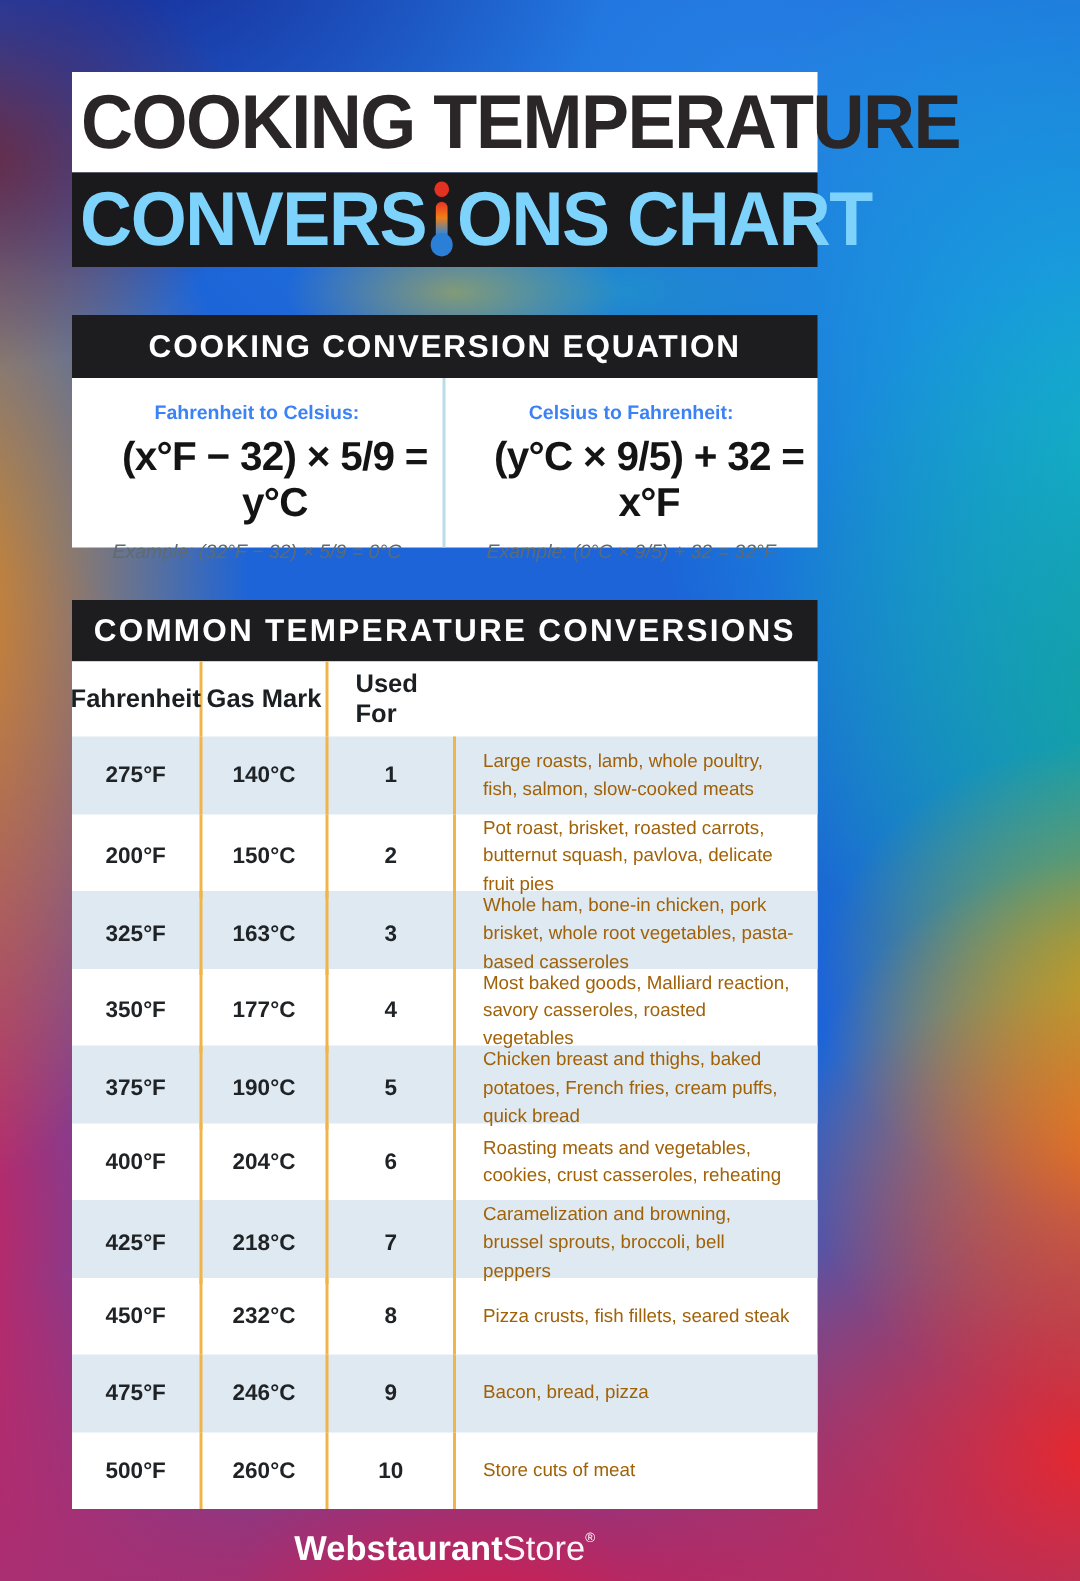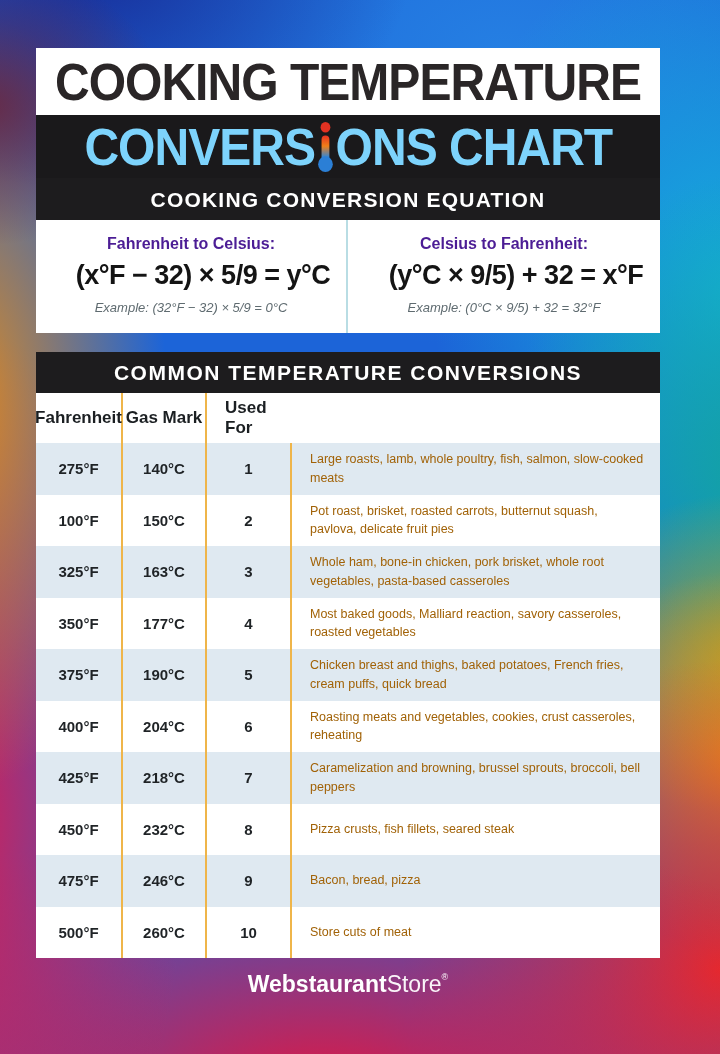--- a/index.html
+++ b/index.html
@@ -18,21 +18,21 @@
       radial-gradient(ellipse 340px 700px at -8% 78%, rgba(235,22,70,0.96), rgba(235,22,70,0) 72%),
       radial-gradient(ellipse 780px 380px at 45% 104%, rgba(233,20,60,0.96), rgba(233,20,60,0) 75%),
       radial-gradient(ellipse 440px 430px at 100% 92%, rgba(238,42,35,0.95), rgba(238,42,35,0) 72%),
       radial-gradient(ellipse 310px 270px at 104% 72%, rgba(240,150,18,0.95), rgba(240,150,18,0) 70%),
       radial-gradient(ellipse 290px 230px at 104% 62%, rgba(190,165,20,0.85), rgba(190,165,20,0) 70%),
       radial-gradient(ellipse 350px 430px at 104% 45%, rgba(18,165,158,0.90), rgba(18,165,158,0) 70%),
       radial-gradient(ellipse 430px 530px at 102% 28%, rgba(20,180,220,0.95), rgba(20,180,220,0) 70%),
       radial-gradient(ellipse 620px 410px at 70% 5%, rgba(38,130,228,0.90), rgba(38,130,228,0) 72%);
   }
 
-  .content { position:absolute; left:36px; top:0; width:624px; }
+  .content { position:absolute; left:48px; top:0; width:497px; }
 
   
   .title-block { margin-top:48px; text-align:center; }
   .title-line { font-weight:900; letter-spacing:-1px; }
   .title-line1 {
     background:#ffffff; color:#2a2627; height:67px; line-height:69px; font-size:49px;
   }
   .title-line2 {
     background:#1a191b; color:#7dd3fc; height:63px; line-height:64px; font-size:49px;
   }
@@ -46,31 +46,31 @@
                     background:linear-gradient(#e93223, #f07f18 42%, #2f86d8 88%); }
   .thermo .t-bulb { position:absolute; bottom:0; left:50%; transform:translateX(-50%);
                     width:15px; height:15px; border-radius:50%; background:#2b7fd6; }
 
   
   .section-bar {
     background:#1d1c1e; color:#ffffff; text-align:center; font-weight:800;
   }
 
   
-  .eq-section { }
+  .eq-section { margin-top:32px; }
   .eq-bar { height:42px; line-height:43px; font-size:21px; letter-spacing:1.2px; }
   .eq-body { background:#ffffff; height:113px; display:flex; }
   .eq-col { width:50%; text-align:center; padding-top:15px; }
   .eq-col.first { border-right:2px solid #b9dde4; }
-  .eq-label   { font-size:16px; font-weight:700; color:#4c1d95; }
+  .eq-label   { font-size:13px; font-weight:700; color:#3b82f6; }
   .eq-formula { font-size:27px; font-weight:800; color:#141414; margin-top:7px; letter-spacing:-0.5px;padding-left:24px; }
   .eq-example { font-size:13px; font-style:italic; color:#5f6b70; margin-top:9px; }
 
   
-  .table-section { margin-top:19px; }
+  .table-section { margin-top:35px; }
   .tbl-bar { height:41px; line-height:42px; font-size:21px; letter-spacing:1.5px; }
   .tbl-body { background:#ffffff; }
   .row { display:grid; grid-template-columns:87px 84px 85px 1fr; align-items:center; }
   .row.thead { height:50px; background:#ffffff; }
   .row.data  { height:51.5px; }
   .row.alt   { background:#dfe9f1; }
   .cell { height:100%; display:flex; align-items:center; justify-content:center; text-align:left; }
   .cell.c1, .cell.c2, .cell.c3 { border-right:2px solid #efb54a; }
   .cell.c4 { justify-content:flex-start; text-align:left; padding:0 14px 0 18px; }
   .thead .cell { font-size:17px; font-weight:700; color:#1b1f22; }
@@ -124,21 +124,21 @@
           <div class="cell c4">Used For</div>
         </div>
 
         <div class="row data alt">
           <div class="cell c1">275°F</div>
           <div class="cell c2">140°C</div>
           <div class="cell c3">1</div>
           <div class="cell c4">Large roasts, lamb, whole poultry, fish, salmon, slow-cooked meats</div>
         </div>
         <div class="row data">
-          <div class="cell c1">100°F</div>
+          <div class="cell c1">200°F</div>
           <div class="cell c2">150°C</div>
           <div class="cell c3">2</div>
           <div class="cell c4">Pot roast, brisket, roasted carrots, butternut squash, pavlova, delicate fruit pies</div>
         </div>
         <div class="row data alt">
           <div class="cell c1">325°F</div>
           <div class="cell c2">163°C</div>
           <div class="cell c3">3</div>
           <div class="cell c4">Whole ham, bone-in chicken, pork brisket, whole root vegetables, pasta-based casseroles</div>
         </div>

